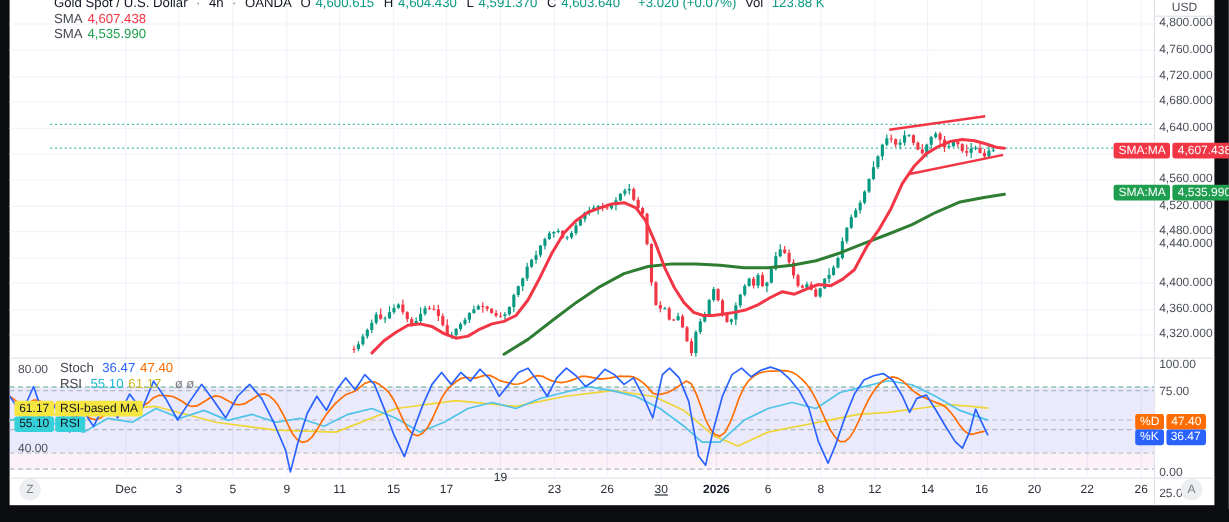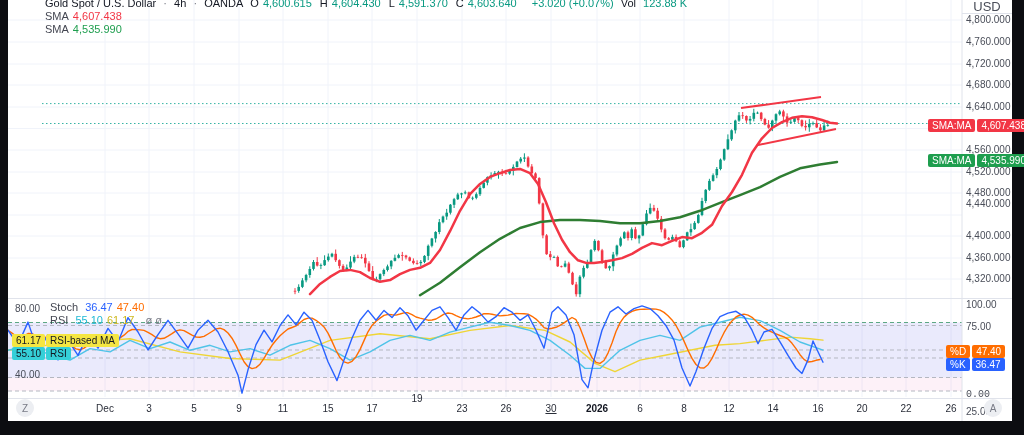--- a/index.html
+++ b/index.html
@@ -12,21 +12,21 @@
   .tick{font-size:10px;color:#4a4e59;white-space:nowrap;line-height:12px;}
   .legend{font-size:11px;color:#131722;white-space:nowrap;line-height:12px;}
   .legend span{margin-right:4px;}
   .tlabel{font-size:10px;color:#2a2e39;transform:translateX(-50%);white-space:nowrap;}
   .tlabel.bold{font-weight:700;color:#131722;}
   .badge{display:flex;gap:2px;font-size:10px;line-height:13px;white-space:nowrap;}
   .badge span{color:#fff;border-radius:2px;padding:0 4px;}
   .ltag{font-size:10px;line-height:13px;color:#131722;border-radius:2px;padding:0 4px;white-space:nowrap;}
   .circle-btn{width:18px;height:18px;border-radius:50%;background:#eceef2;color:#787b86;
       font-size:10px;display:flex;align-items:center;justify-content:center;}
-  .axis-cur{width:50px;text-align:center;font-size:13px;color:#4a4e59;height:13px;
+  .axis-cur{width:50px;text-align:center;font-size:10px;color:#4a4e59;height:13px;
       border-bottom:1px solid #e0e3eb;line-height:13px;}
 </style>
 </head>
 <body>
 
 <div id="panel" class="abs"></div>
 <svg id="chart-svg" class="abs" viewBox="0 0 1024 435">
     <defs>
       <clipPath id="mc">
         <rect x="8" y="0" width="954" height="298"></rect>
@@ -423,21 +423,21 @@
     <div class="abs tick" style="left:966px;top:187px;">4,480.000</div>
     <div class="abs tick" style="left:966px;top:198px;">4,440.000</div>
     <div class="abs tick" style="left:966px;top:230px;">4,400.000</div>
     <div class="abs tick" style="left:966px;top:252px;">4,360.000</div>
     <div class="abs tick" style="left:966px;top:273px;">4,320.000</div>
   </div>
 <div id="ind-right-ticks" class="abs">
     <div class="abs tick" style="left:966px;top:299px;">100.00</div>
     <div class="abs tick" style="left:966px;top:321px;">75.00</div>
     <div class="abs tick" style="left:966px;top:366px;margin-top:40px;">25.00</div>
-    <div class="abs tick" style="left:966px;top:389px;font-family:Liberation Mono, monospace;">0.00</div>
+    <div class="abs tick" style="left:966px;top:389px;">0.00</div>
   </div>
 <div id="ind-left-ticks" class="abs">
     <div class="abs tick" style="left:15px;top:303px;">80.00</div>
     <div class="abs tick" style="left:15px;top:369px;">40.00</div>
   </div>
 <div id="axis-badges" class="abs">
     <div class="abs badge" style="left:928px;top:119px;">
       <span style="background:#F23645">SMA:MA</span>
       <span style="background:#F23645">4,607.438</span>
     </div>

